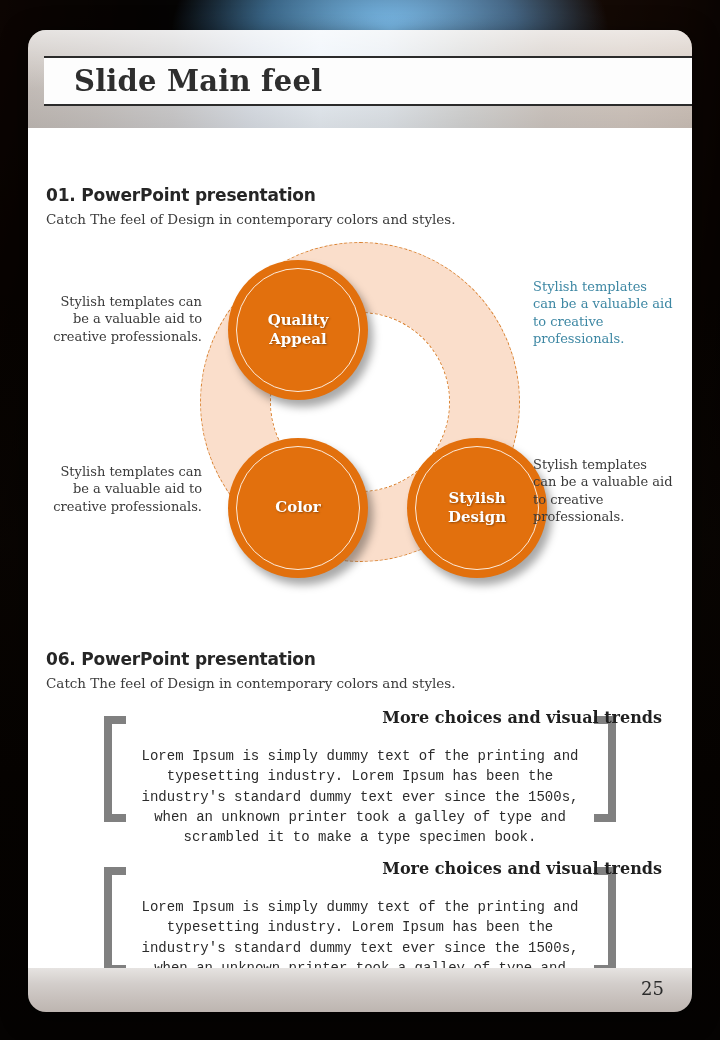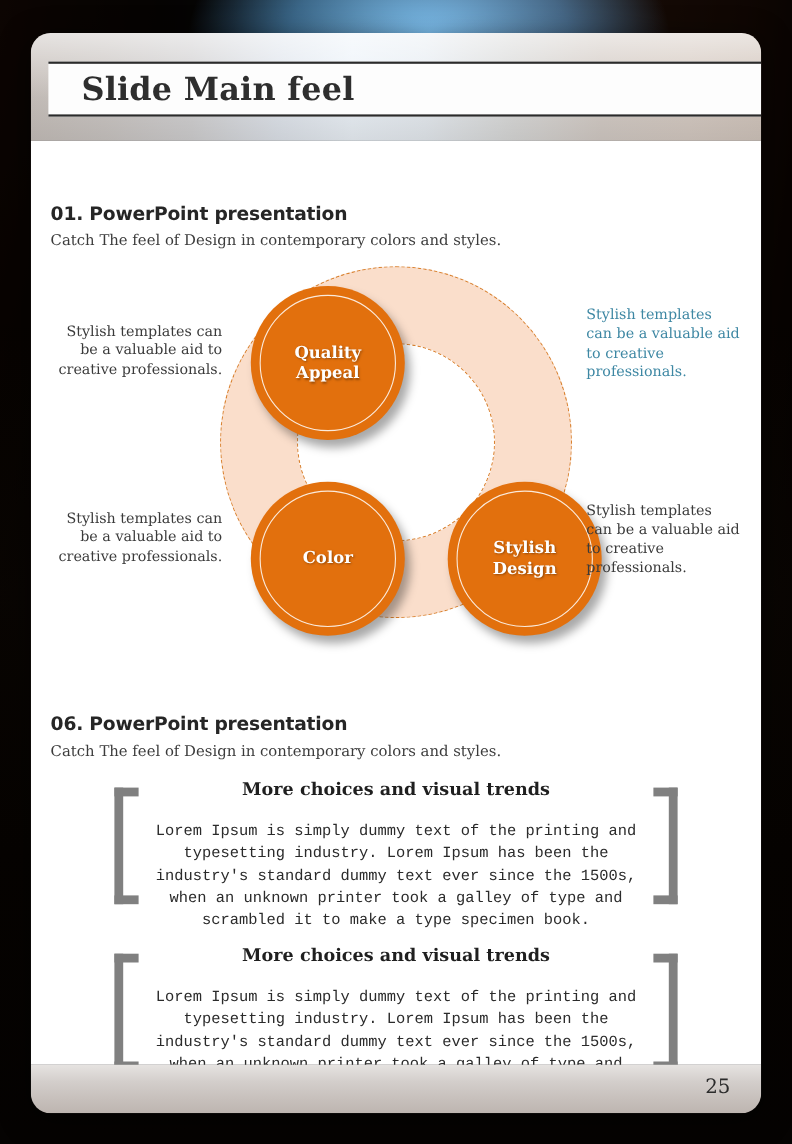--- a/index.html
+++ b/index.html
@@ -238,21 +238,21 @@
   .bracket-right {
     right: 46px;
     border-right: 8px solid #808080;
     border-top: 8px solid #808080;
     border-bottom: 8px solid #808080;
   }
   .panel-title {
     position: absolute;
     left: 0; top: 0;
     width: 604px;
-    text-align: center;
+    text-align: right;
     font-family: "DejaVu Serif", "Liberation Serif", serif;
     font-weight: bold;
     font-size: 16px;
     color: #1f1f1f;
   }
   .panel-text {
     position: absolute;
     left: 82px; top: 38px;
     width: 440px;
     text-align: center;

